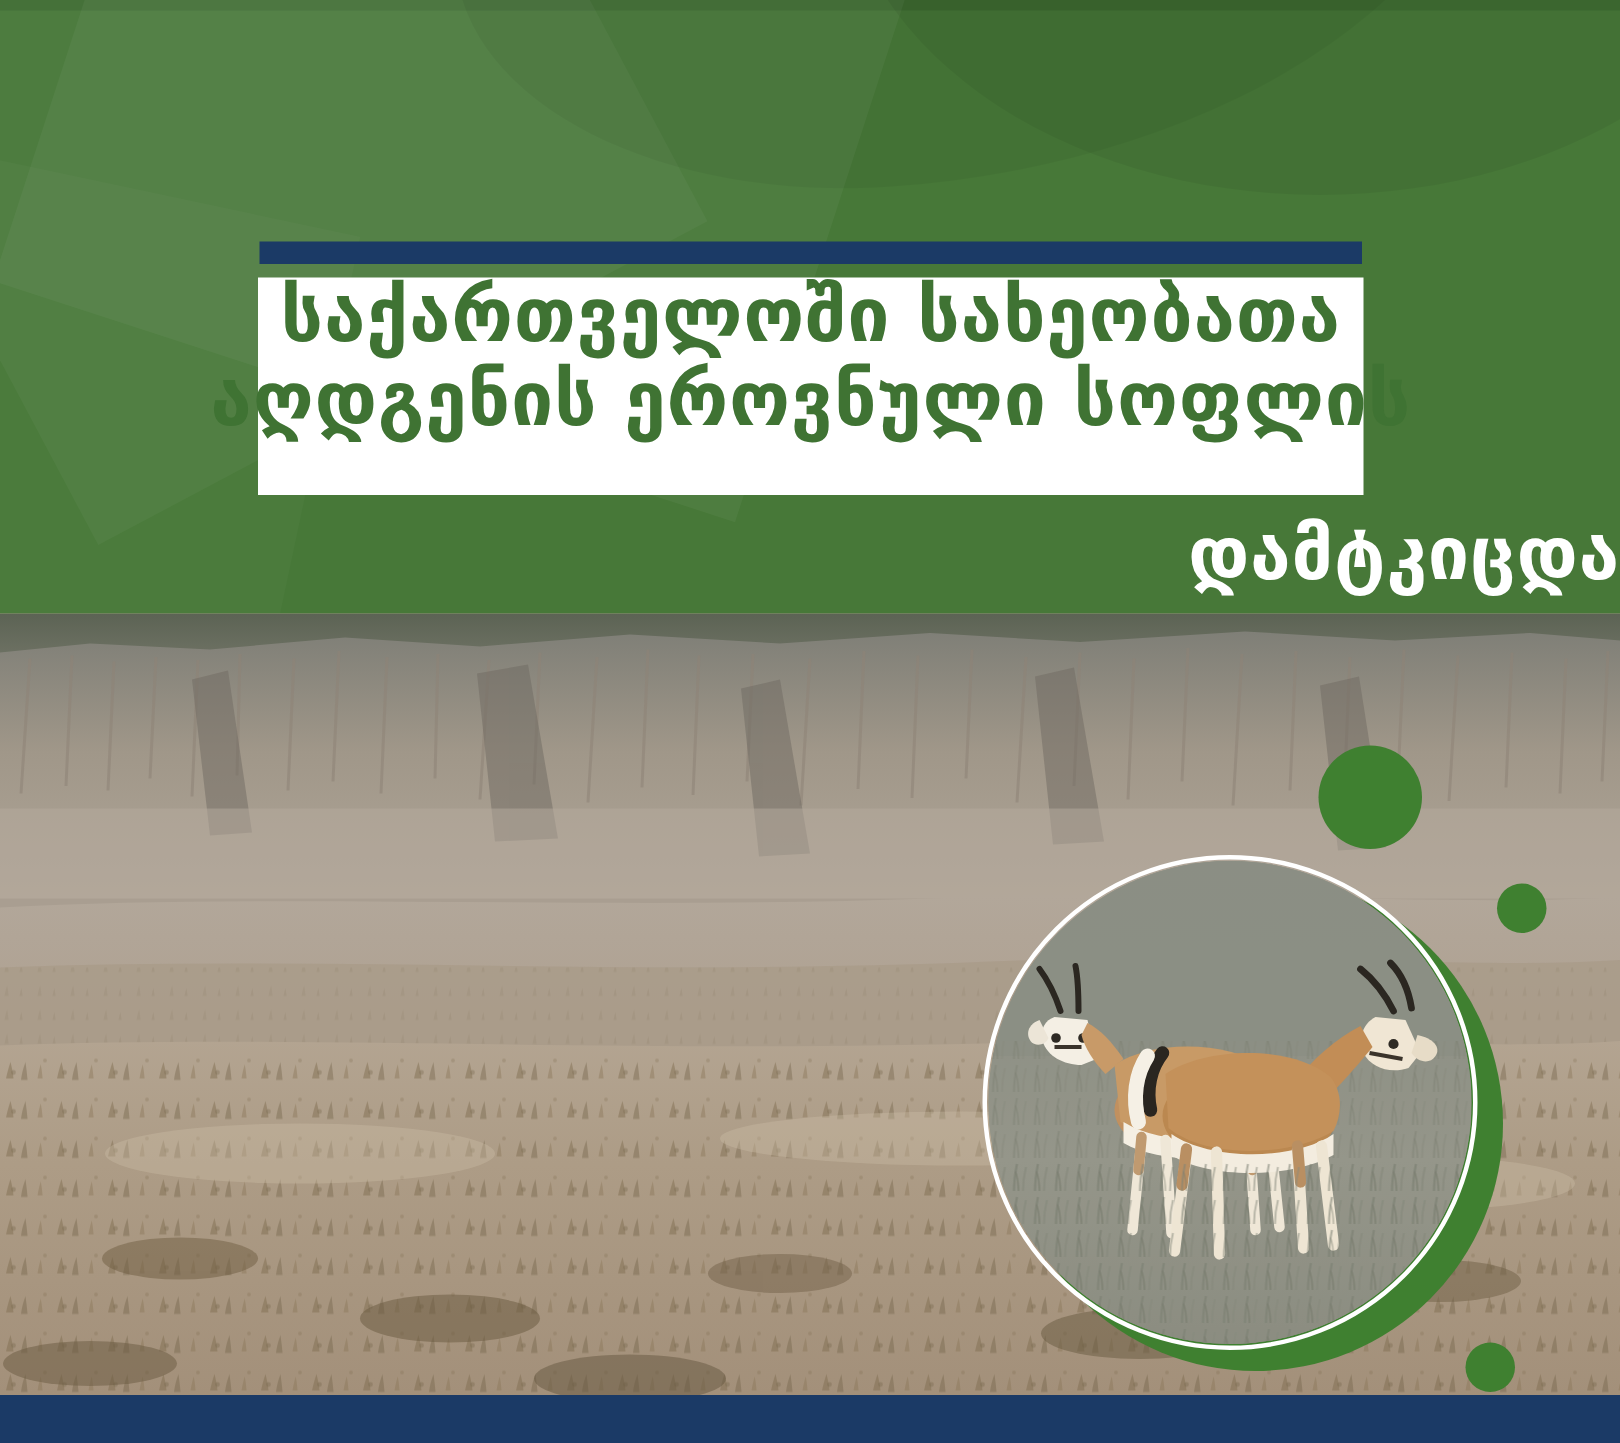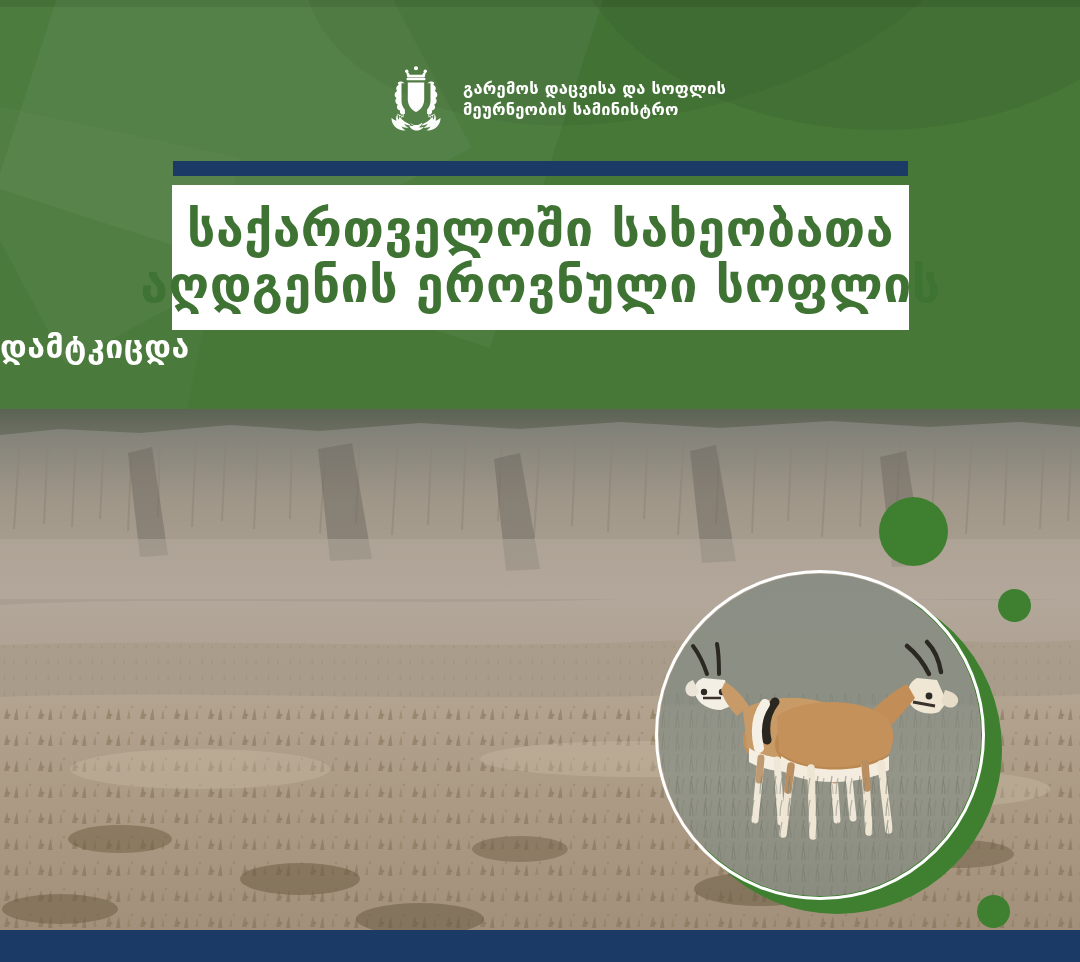--- a/index.html
+++ b/index.html
@@ -88,40 +88,39 @@
     background:#1b3a66;
   }
   .title-card{
     position:absolute;
     left:172px; top:185px;
     width:737px; height:145px;
     background:#ffffff;
     display:flex;
     flex-direction:column;
     align-items:center;
-    justify-content:center;
   }
   .title-line{
     color:#3f7333;
     font-size:50px;
     line-height:1.03;
     font-weight:700;
     letter-spacing:0.5px;
     white-space:nowrap;
     text-align:center;
   }
   .title-line-2{ margin-top:4px; }
 
   .subtitle{
     position:absolute;
-    left:0; top:331px;
+    left:0; top:345px;
     width:1080px;
-    text-align:left;
+    text-align:right;
     color:#ffffff;
-    font-size:32px;
+    font-size:49px;
     line-height:1;
     font-weight:700;
     letter-spacing:0.5px;
   }
   .subtitle-rule{
     position:absolute;
     left:395px; top:417px;
     width:281px; height:9px;
     background:#ffffff;
   }
@@ -187,44 +186,20 @@
 
   <div class="header-band">
     <div class="edge-top"></div>
     <div class="facet facet-a"></div>
     <div class="facet facet-b"></div>
     <div class="facet facet-c"></div>
     <div class="facet facet-d"></div>
     <div class="facet facet-e"></div>
   </div>
 
-  <div class="ministry">
-    <svg class="crest" viewBox="0 0 66 70" aria-hidden="true">
-      <g fill="#ffffff">
-
-        <path d="M33 2.2c1.2 0 2.1.9 2.1 2s-.9 2-2.1 2-2.1-.9-2.1-2 .9-2 2.1-2z"></path>
-        <path d="M24.6 7.6l2.3 3.1h12.2l2.3-3.1 1.3 1.5-1.1 4.4H24.4l-1.1-4.4z"></path>
-        <circle cx="23.7" cy="7.3" r="1.7"></circle>
-        <circle cx="42.3" cy="7.3" r="1.7"></circle>
-        <rect x="23.6" y="13.9" width="18.8" height="2.3" rx="0.7"></rect>
-
-        <path d="M24.8 18.6h16.4v16.9c0 6.3-4.3 10.6-8.2 12.6-3.9-2-8.2-6.3-8.2-12.6V18.6z"></path>
-
-        <path d="M21.5 19.3c-1.5-1.6-3.4-2.1-5.2-1.6-1 .3-1.6 1-1.4 1.9.1.5.5.9 1 1.1-1.3.5-2.3 1.6-2.6 2.9-.3 1.3.1 2.6 1 3.4-1.4.6-2.4 1.9-2.6 3.3-.2 1.6.6 3.1 2 3.8-1.1 1-1.6 2.5-1.2 3.9.3 1.2 1.2 2.2 2.4 2.6-.9 1-1.2 2.4-.7 3.6.5 1.3 1.7 2.1 3 2.2-.5 1-.4 2.2.3 3 .8 1 2.1 1.3 3.3.9l1.1-.4v-4.2c-2.3-2.6-3.4-5.6-3.4-9.1V19.3z"></path>
-
-        <path d="M44.5 19.3c1.5-1.6 3.4-2.1 5.2-1.6 1 .3 1.6 1 1.4 1.9-.1.5-.5.9-1 1.1 1.3.5 2.3 1.6 2.6 2.9.3 1.3-.1 2.6-1 3.4 1.4.6 2.4 1.9 2.6 3.3.2 1.6-.6 3.1-2 3.8 1.1 1 1.6 2.5 1.2 3.9-.3 1.2-1.2 2.2-2.4 2.6.9 1 1.2 2.4.7 3.6-.5 1.3-1.7 2.1-3 2.2.5 1 .4 2.2-.3 3-.8 1-2.1 1.3-3.3.9l-1.1-.4v-4.2c2.3-2.6 3.4-5.6 3.4-9.1V19.3z"></path>
-
-        <path d="M14.5 49.6c2.4 4.6 6.2 8.1 10.7 10 1.2.5 1.9 1.1 2.1 1.9-2.1-.2-4.1-.7-6-1.6 1.1 1.6 2.6 2.9 4.3 3.8-2.4.3-4.8-.1-7-1.1.9 1.6 2.2 2.9 3.7 3.8-3.7.4-7.3-.8-10-3.3-2.6-2.4-4-5.8-3.8-9.3 1.3 1.5 3 2.5 4.9 2.9-.7-2.4-.2-5 1.4-7-.4 2.1-.1 4.3.9 6.2.2-2.3 1.3-4.4 3-5.9-.7 1.6-.9 3.3-.6 5 .3-2 1.3-3.8 2.8-5.1-.4 1.2-.5 2.5-.3 3.7z" opacity="0.98"></path>
-        <path d="M51.5 49.6c-2.4 4.6-6.2 8.1-10.7 10-1.2.5-1.9 1.1-2.1 1.9 2.1-.2 4.1-.7 6-1.6-1.1 1.6-2.6 2.9-4.3 3.8 2.4.3 4.8-.1 7-1.1-.9 1.6-2.2 2.9-3.7 3.8 3.7.4 7.3-.8 10-3.3 2.6-2.4 4-5.8 3.8-9.3-1.3 1.5-3 2.5-4.9 2.9.7-2.4.2-5-1.4-7 .4 2.1.1 4.3-.9 6.2-.2-2.3-1.3-4.4-3-5.9.7 1.6.9 3.3.6 5-.3-2-1.3-3.8-2.8-5.1.4 1.2.5 2.5.3 3.7z" opacity="0.98"></path>
-        <path d="M26.5 58.4c2 1.6 4.2 2.6 6.5 2.6s4.5-1 6.5-2.6c-.6 2.1-2 3.9-3.9 4.9 1.7.3 3.5.1 5.1-.6-1.3 2-3.4 3.4-5.7 3.8-2.3.4-4.7-.2-6.5-1.7-1.1-.9-1.9-2-2.4-3.3 1.5.5 3.1.6 4.6.2-1.8-.8-3.2-2.2-4.2-3.3z"></path>
-      </g>
-    </svg>
-    <div class="ministry-text">გარემოს დაცვისა და სოფლის
-მეურნეობის სამინისტრო</div>
-  </div>
 
   <div class="title-rule"></div>
   <div class="title-card">
     <div class="title-line">საქართველოში სახეობათა</div>
     <div class="title-line title-line-2">აღდგენის ეროვნული სოფლის</div>
   </div>
   <div class="subtitle">დამტკიცდა</div>
   <div class="subtitle-rule"></div>
 
   <div class="photo">

